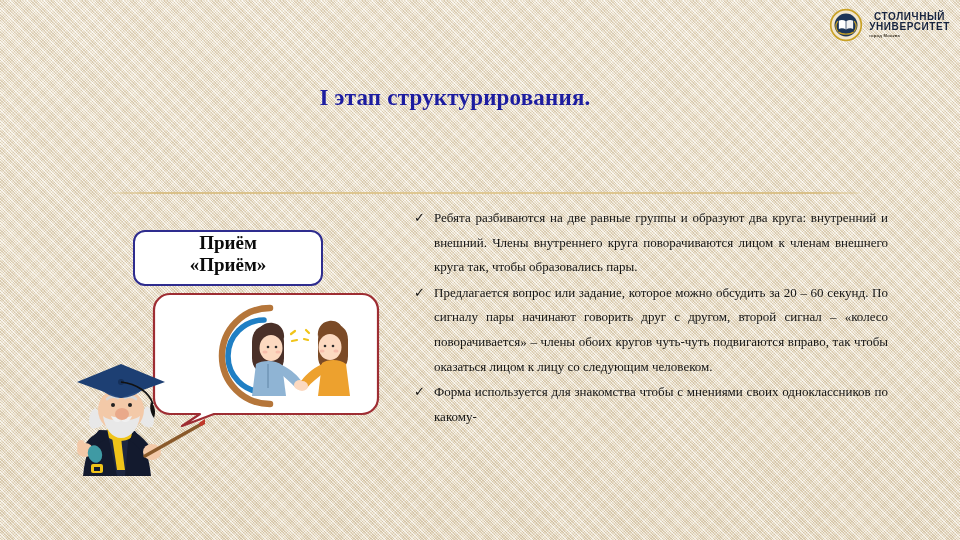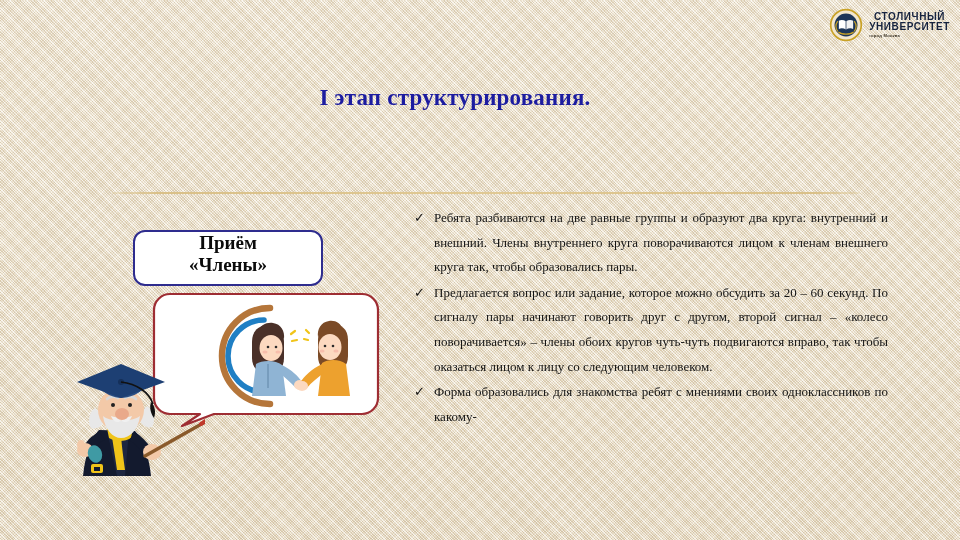--- a/index.html
+++ b/index.html
@@ -208,21 +208,21 @@
   </div>
 
   <h1 id="slide-title">
     <span class="t-line">I этап структурирования.</span>
   </h1>
 
   <div id="title-divider"></div>
 
   <div id="method-box">
     <span class="method-line">Приём</span>
-    <span class="method-line">«Члены»</span>
+    <span class="method-line">«Приём»</span>
   </div>
 
   <div id="bubble-wrap">
     <svg id="bubble-svg" viewBox="0 0 228 135">
 
       <path d="M18 2 H210 A16 16 0 0 1 226 18 V106 A16 16 0 0 1 210 122 H62 L30 134 L48 122 H18 A16 16 0 0 1 2 106 V18 A16 16 0 0 1 18 2 Z" fill="#ffffff" stroke="#9e2d33" stroke-width="2.2" stroke-linejoin="round"></path>
 
       <path d="M118 16 A48 48 0 1 0 118 112" fill="none" stroke="#b5763a" stroke-width="6.5" stroke-linecap="round"></path>
 
       <path d="M112 28 A36 36 0 1 0 112 100" fill="none" stroke="#1f7fc4" stroke-width="5.5" stroke-linecap="round"></path>
@@ -316,18 +316,18 @@
       <span class="bullet-text">Ребята разбиваются на две равные группы и образуют два круга: внутренний и внешний. Члены внутреннего круга поворачиваются лицом к  членам внешнего круга так, чтобы образовались пары.</span>
     </div>
 
     <div class="bullet-item">
       <span class="bullet-mark">✓</span>
       <span class="bullet-text">Предлагается вопрос или задание, которое можно обсудить за 20 – 60 секунд. По сигналу пары начинают говорить друг с другом, второй сигнал – «колесо поворачивается» – члены обоих кругов чуть-чуть подвигаются вправо, так чтобы оказаться лицом к лицу со следующим человеком.</span>
     </div>
 
     <div class="bullet-item">
       <span class="bullet-mark">✓</span>
-      <span class="bullet-text">Форма образовались для знакомства ребят с мнениями своих одноклассников по какому-</span>
+      <span class="bullet-text">Форма используется для знакомства чтобы с мнениями своих одноклассников по какому-</span>
     </div>
 
   </div>
 
 </div>
 
 </body></html>

